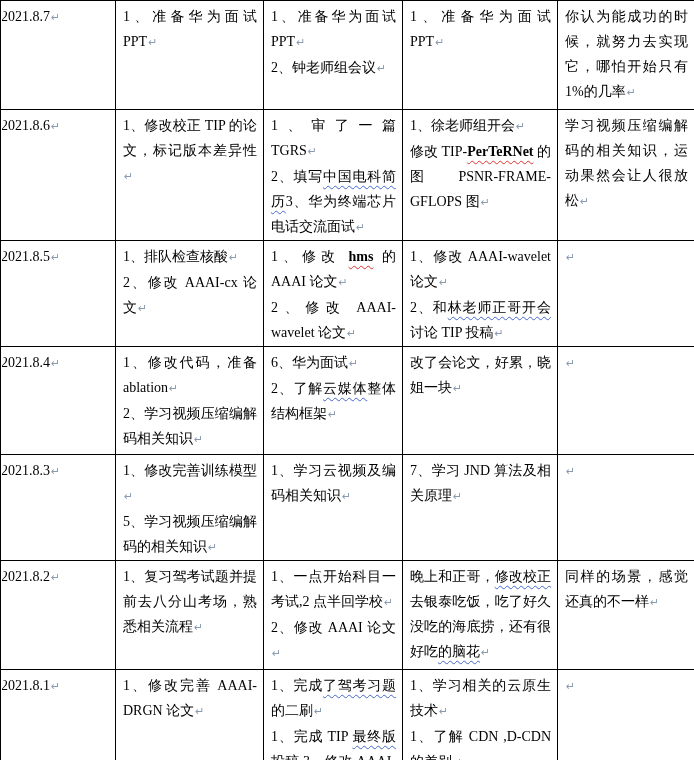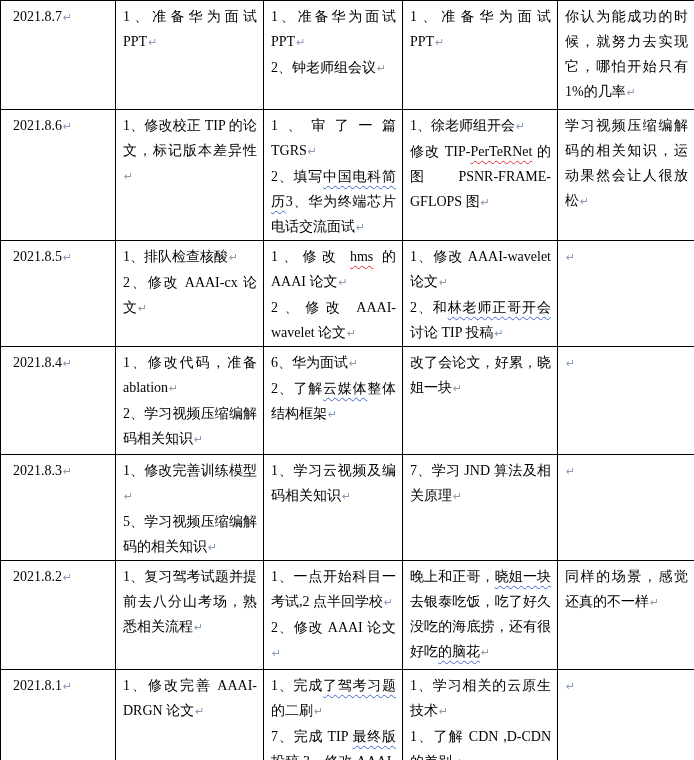--- a/index.html
+++ b/index.html
@@ -15,35 +15,36 @@
   td{
     border:1px solid #000;
     vertical-align:top;
     padding:3px 6px 0 7px;
     font-size:14px;
     line-height:25px;
     text-align:justify;
     overflow:hidden;
     word-break:break-word;
   }
-  td.datecol{padding-left:12px;text-align:left;}
+  td.datecol{padding-left:0;text-align:left;border-radius:17px;}
   tr.r0 td{height:105px}
   tr.r1 td{height:113px}
   tr.r2 td{height:102px}
   tr.r3 td{height:104px}
   tr.r4 td{height:101px}
   tr.r5 td{height:105px}
   tr.r6 td{height:126px}
   p.para{margin:0;padding:0;}
   .sq-red{
     text-decoration-line:underline;
     text-decoration-style:wavy;
     text-decoration-color:var(--sq-red,#e03131);
     text-decoration-thickness:1px;
     text-underline-offset:4px;
+    font-weight:bold;
   }
   .sq-blue{
     text-decoration-line:underline;
     text-decoration-style:wavy;
     text-decoration-color:var(--sq-blue,#4466cc);
     text-decoration-thickness:1px;
     text-underline-offset:4px;
   }
   .pmark{
     color:var(--mark,#8a9ab0);
@@ -164,36 +165,36 @@
             <p class="para"><span>2021.8.2</span><span class="pmark">↵</span></p>
           </td>
           <td>
             <p class="para"><span>1、复习驾考试题并提前去八分山考场，熟悉相关流程</span><span class="pmark">↵</span></p>
           </td>
           <td>
             <p class="para"><span>1、一点开始科目一考试,2 点半回学校</span><span class="pmark">↵</span></p>
             <p class="para"><span>2、修改 AAAI 论文</span><span class="pmark">↵</span></p>
           </td>
           <td>
-            <p class="para"><span>晚上和正哥，</span><span class="sq-blue">晓姐一块</span><span>去银泰吃饭，吃了好久没吃的海底捞，还有很好吃</span><span class="sq-blue">的脑花</span><span class="pmark">↵</span></p>
+            <p class="para"><span>晚上和正哥，</span><span class="sq-blue">修改校正</span><span>去银泰吃饭，吃了好久没吃的海底捞，还有很好吃</span><span class="sq-blue">的脑花</span><span class="pmark">↵</span></p>
           </td>
           <td>
             <p class="para"><span>同样的场景，感觉还真的不一样</span><span class="pmark">↵</span></p>
           </td>
         </tr>
         <tr class="r6">
           <td class="datecol">
             <p class="para"><span>2021.8.1</span><span class="pmark">↵</span></p>
           </td>
           <td>
             <p class="para"><span>1、修改完善 AAAI-DRGN 论文</span><span class="pmark">↵</span></p>
           </td>
           <td>
             <p class="para"><span>1、完成</span><span class="sq-blue">了驾考习题</span><span>的二刷</span><span class="pmark">↵</span></p>
-            <p class="para"><span>7、完成 TIP </span><span class="sq-blue">最终版</span><span>投稿 3、修改 AAAI-DRGN 论文</span></p>
+            <p class="para"><span>1、完成 TIP </span><span class="sq-blue">最终版</span><span>投稿 3、修改 AAAI-DRGN 论文</span></p>
           </td>
           <td>
             <p class="para"><span>1、学习相关的云原生技术</span><span class="pmark">↵</span></p>
             <p class="para"><span>1、了解 CDN ,D-CDN 的差别</span><span class="pmark">↵</span></p>
           </td>
           <td>
             <p class="para"><span></span><span class="pmark">↵</span></p>
           </td>
         </tr>
       </tbody>

